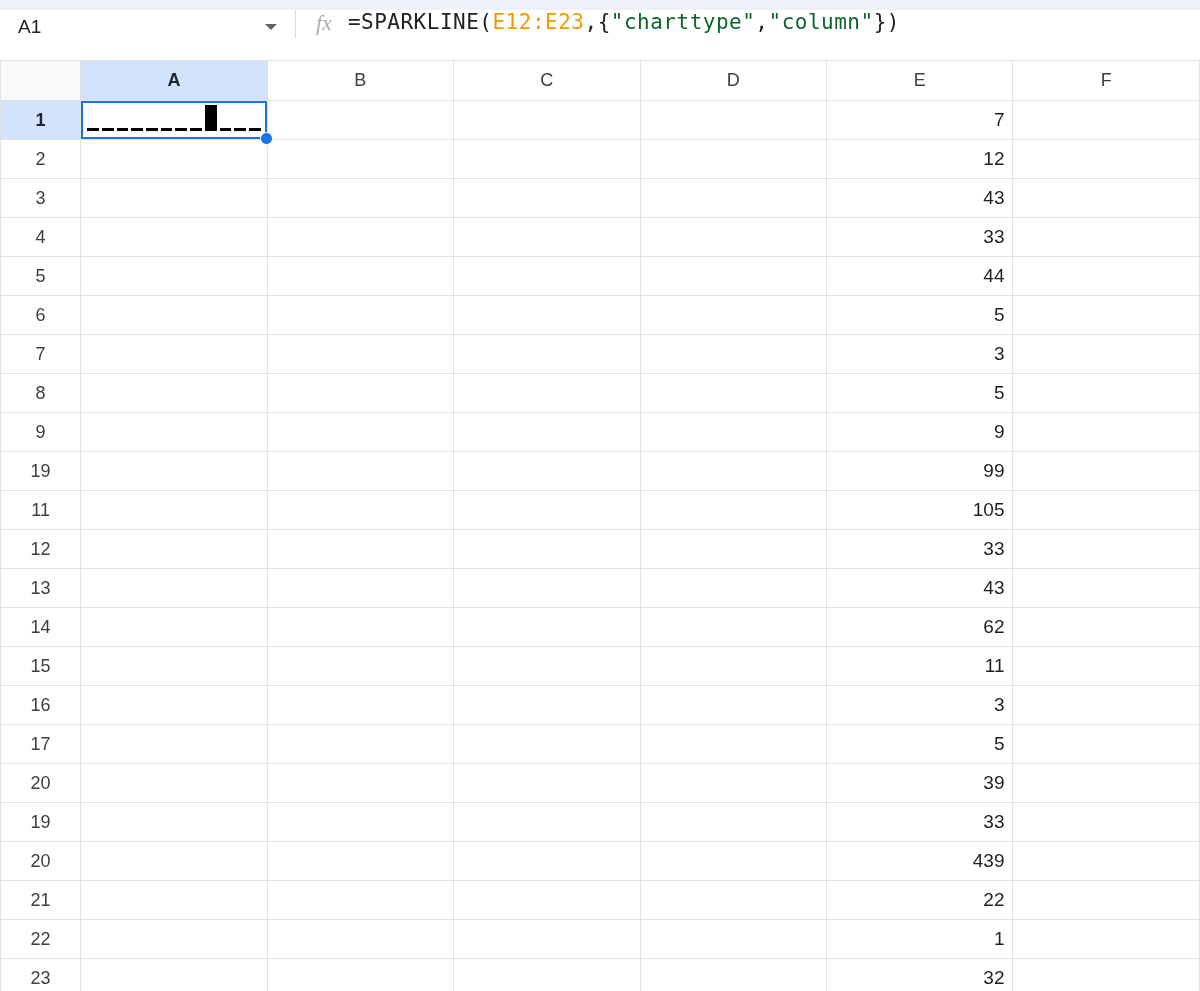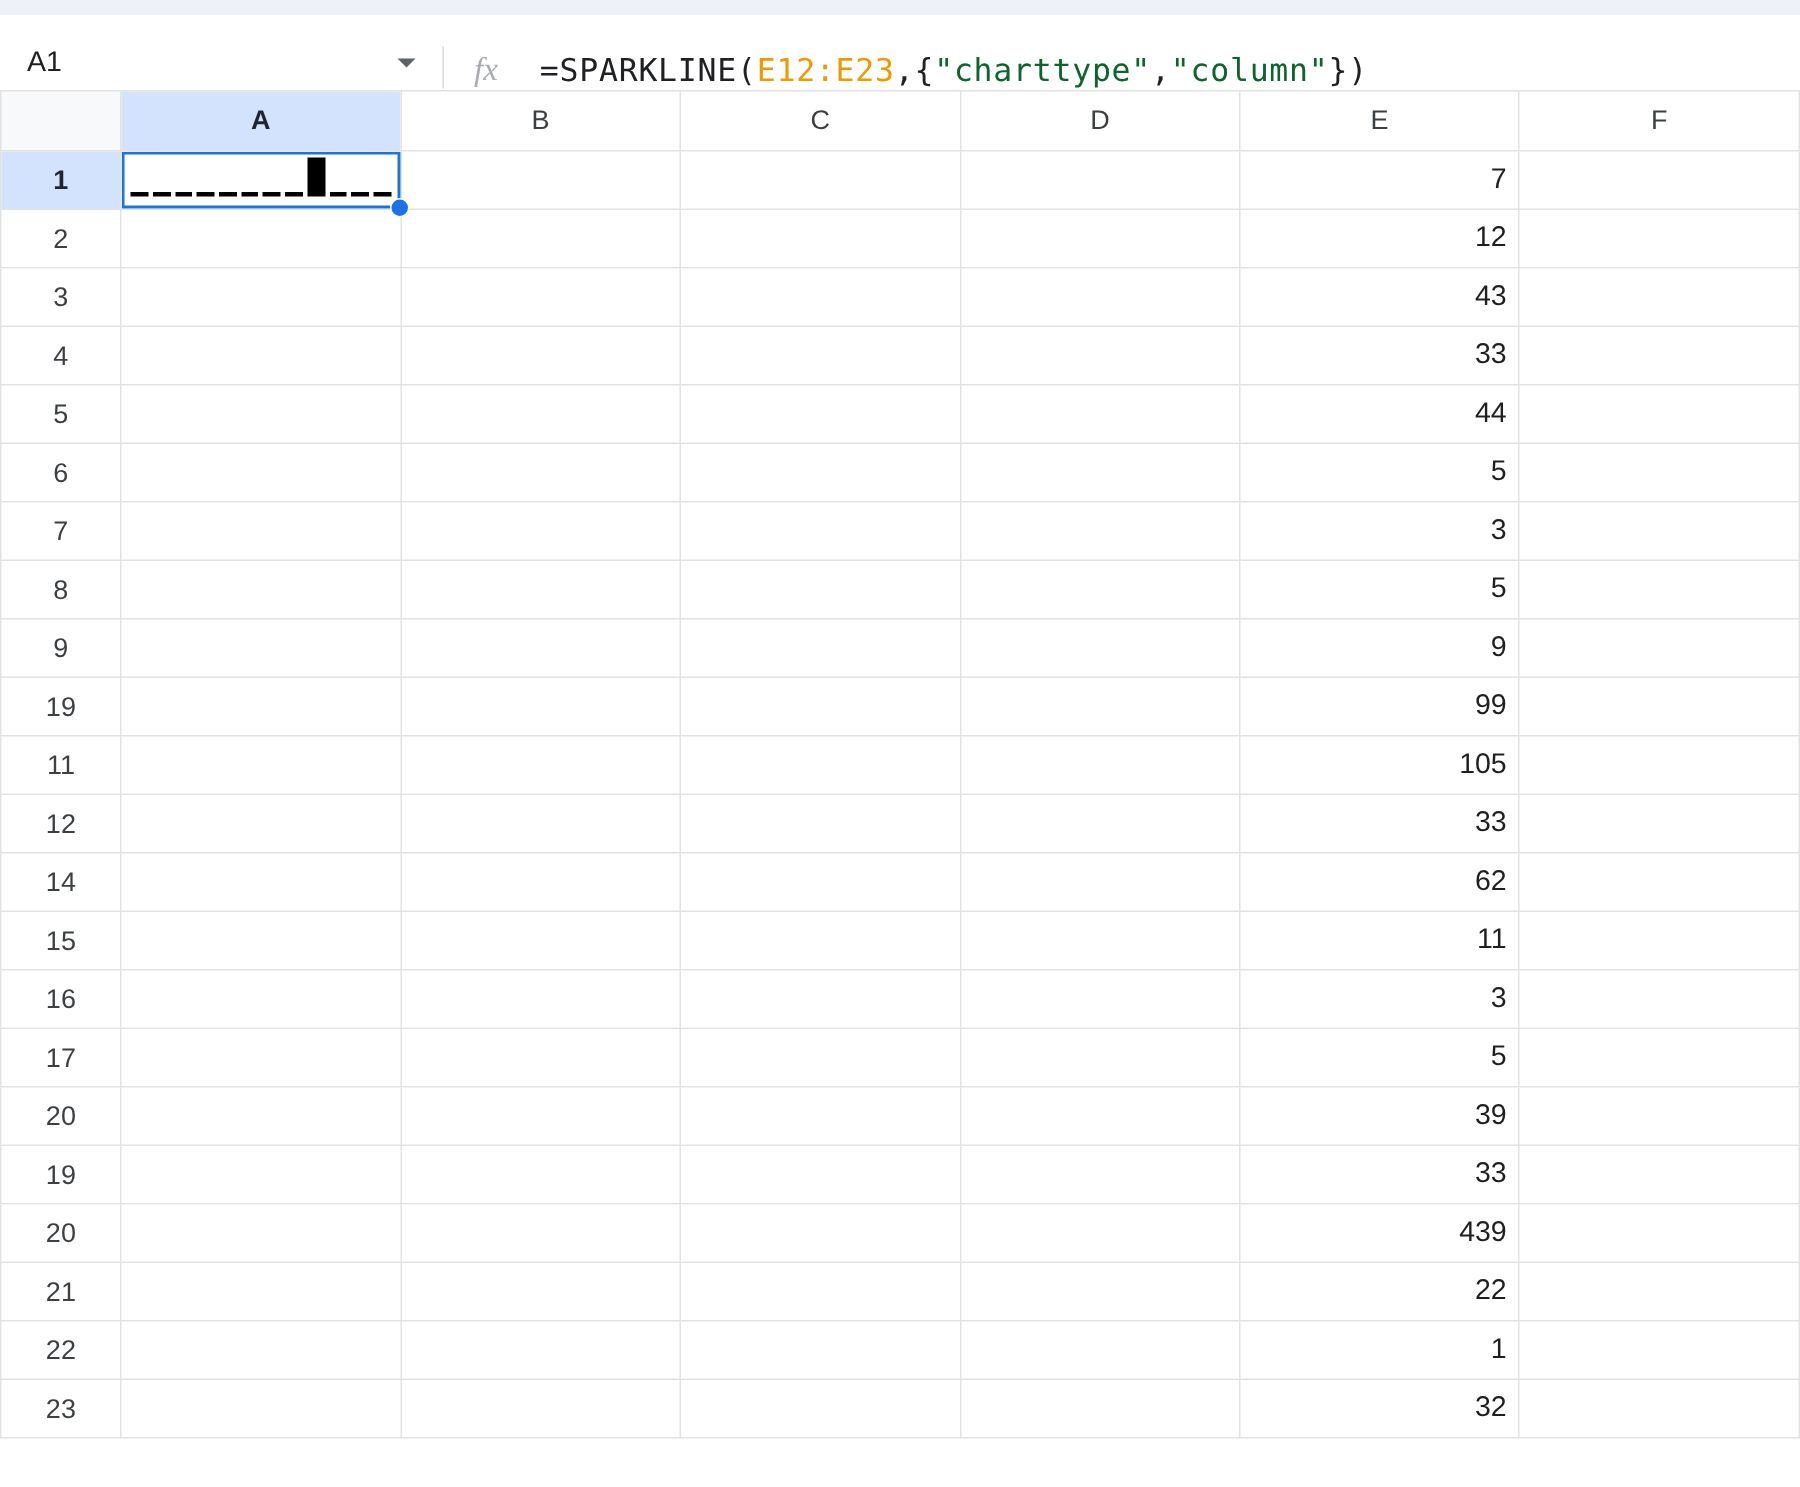--- a/index.html
+++ b/index.html
@@ -18,21 +18,21 @@
     overflow:hidden;
   }
   .top-strip{
     height:10px;
     background:#eef2f8;
   }
   
   .formula-bar{
     height:50px;
     display:flex;
-    align-items:flex-end;
+    align-items:flex-start;
     border-bottom:1px solid #fff;
     background:#fff;
     padding:0 14px 0 4px;
     box-sizing:border-box;
   }
   .name-box-wrap{
     display:flex;
     align-items:center;
     padding-left:12px;
   }
@@ -56,21 +56,21 @@
     width:1px;
     height:28px;
     background:#dadce0;
     margin-right:20px;
   }
   .fx-icon{
     font-style:italic;
     font-family:"Times New Roman",serif;
     color:#a9adb1;
     font-size:22px;
-    margin-right:28px;
+    margin-right:16px;
   }
   .formula{
     font-family:"Consolas","Menlo",monospace;
     font-size:21px;
     letter-spacing:0.5px;
     white-space:nowrap;
     color:#202124;
   }
   .formula .f-range{ color:#f29900;margin-top:14px; }
   .formula .f-sym  { color:#202124; }
@@ -312,20 +312,29 @@
         <tr>
           <th>12</th>
           <td></td>
           <td></td>
           <td></td>
           <td></td>
           <td>33</td>
           <td></td>
         </tr>
         <tr>
+          <th>13</th>
+          <td></td>
+          <td></td>
+          <td></td>
+          <td></td>
+          <td>43</td>
+          <td></td>
+        </tr>
+        <tr>
           <th>14</th>
           <td></td>
           <td></td>
           <td></td>
           <td></td>
           <td>62</td>
           <td></td>
         </tr>
         <tr>
           <th>15</th>

